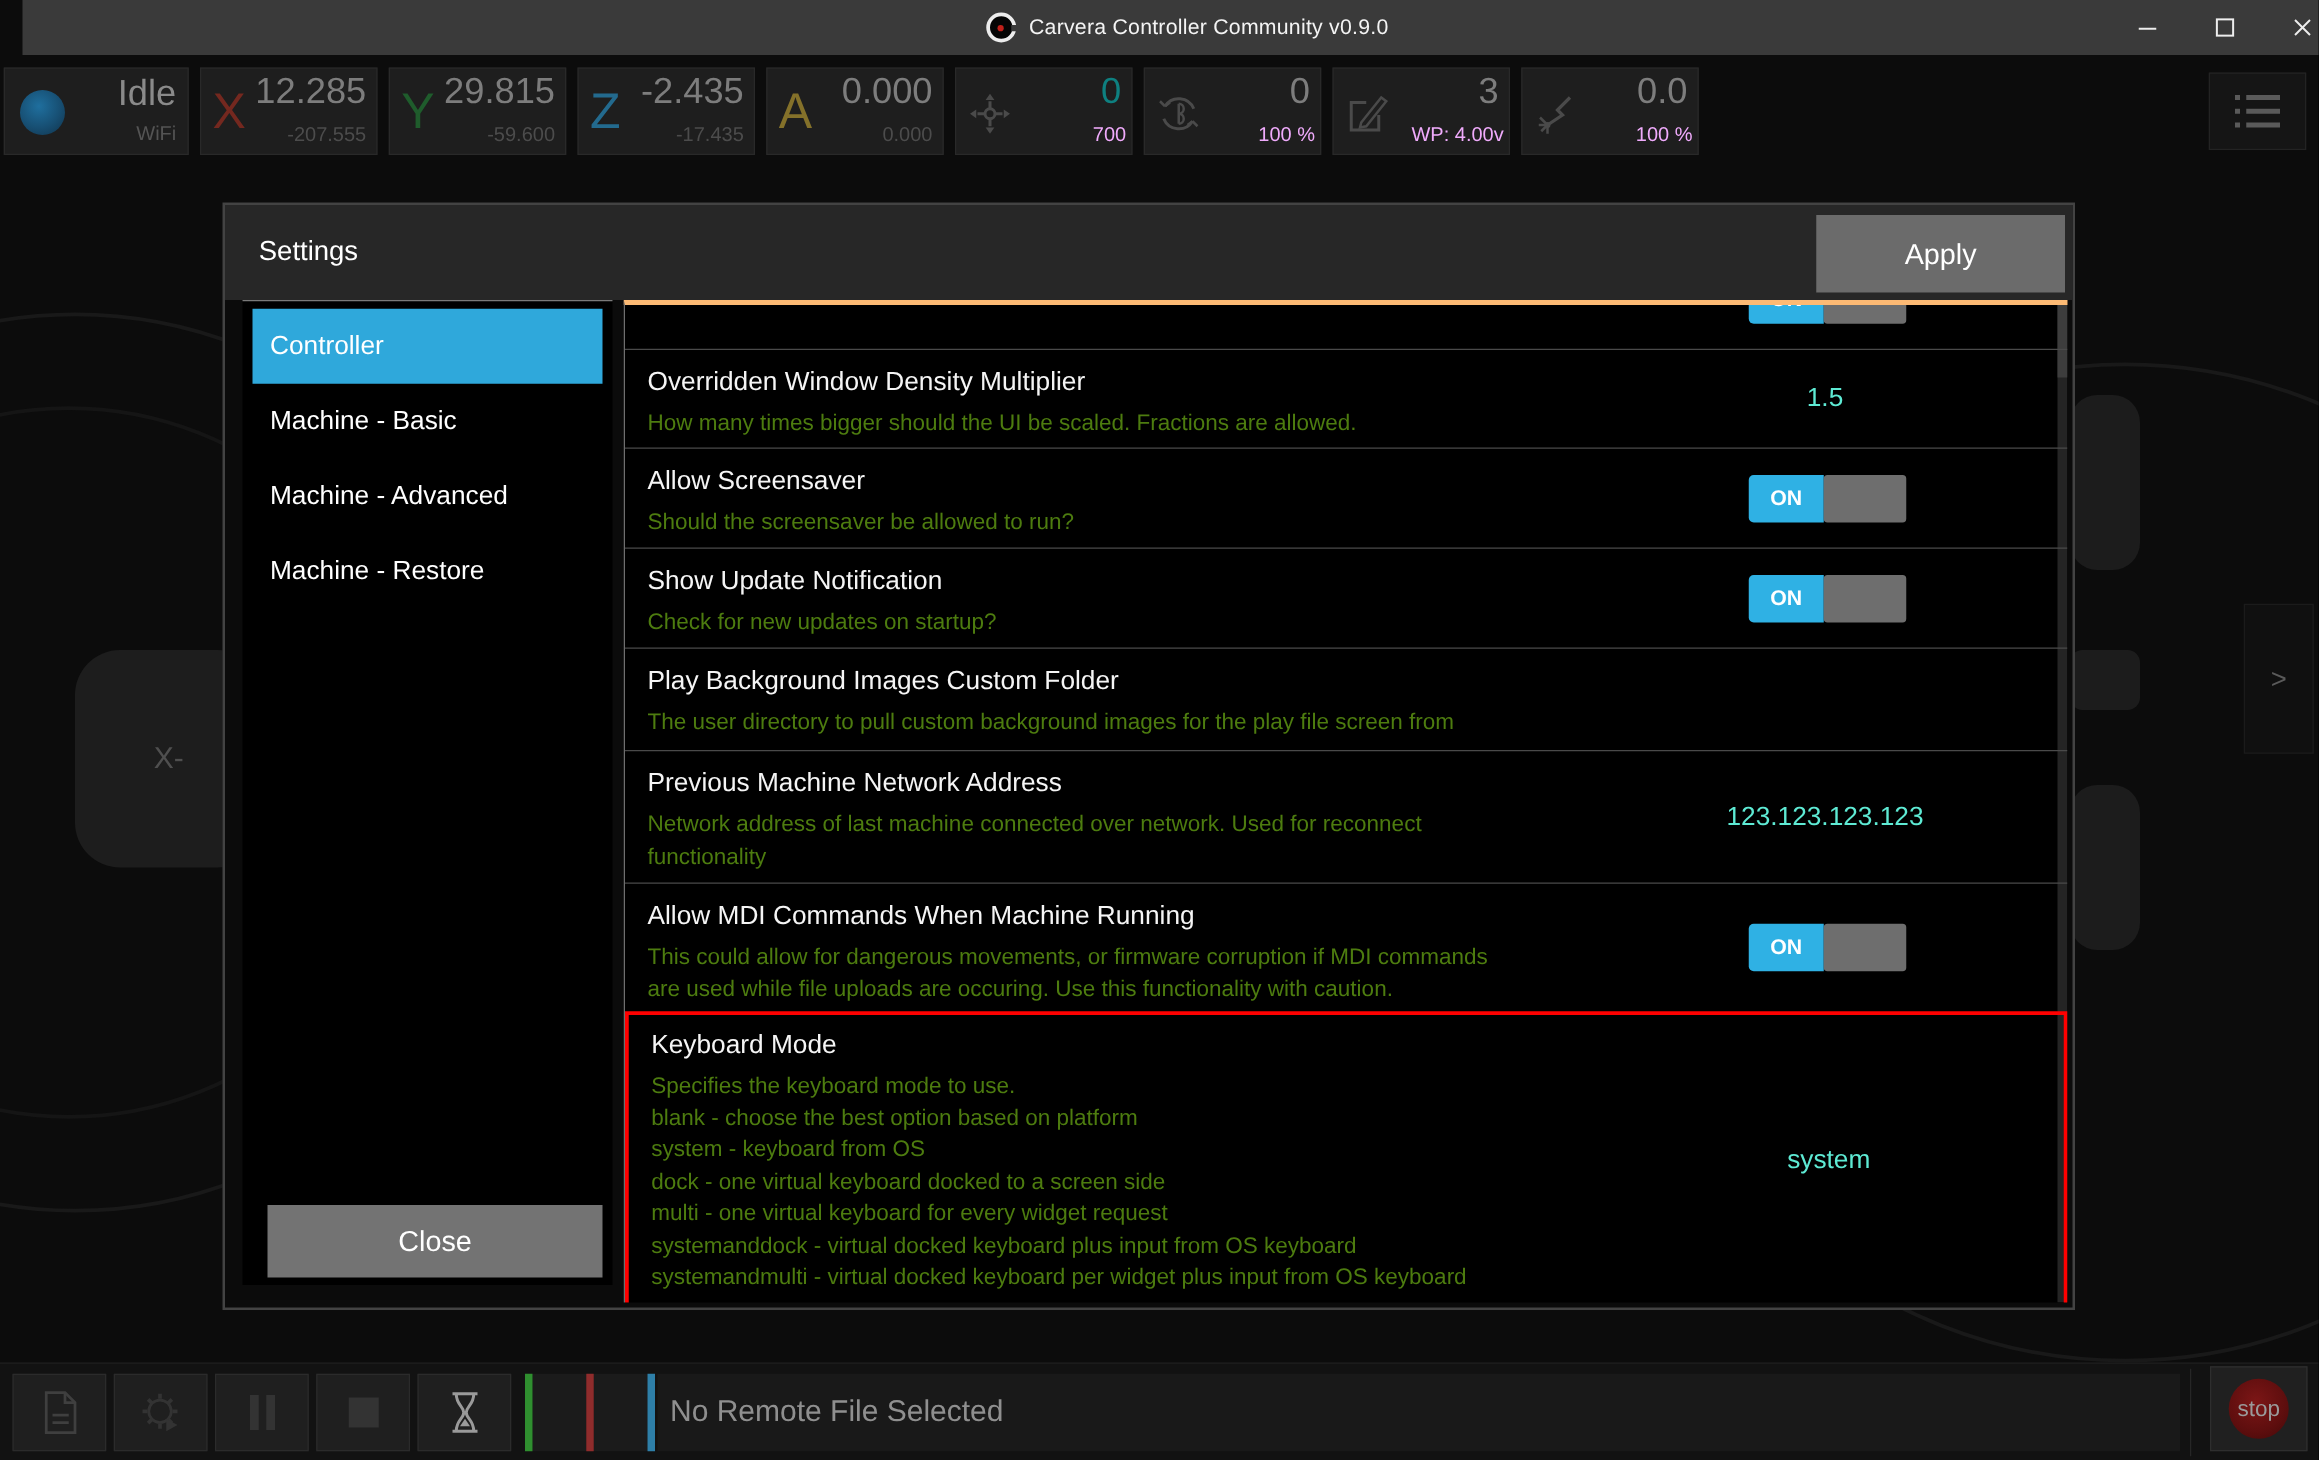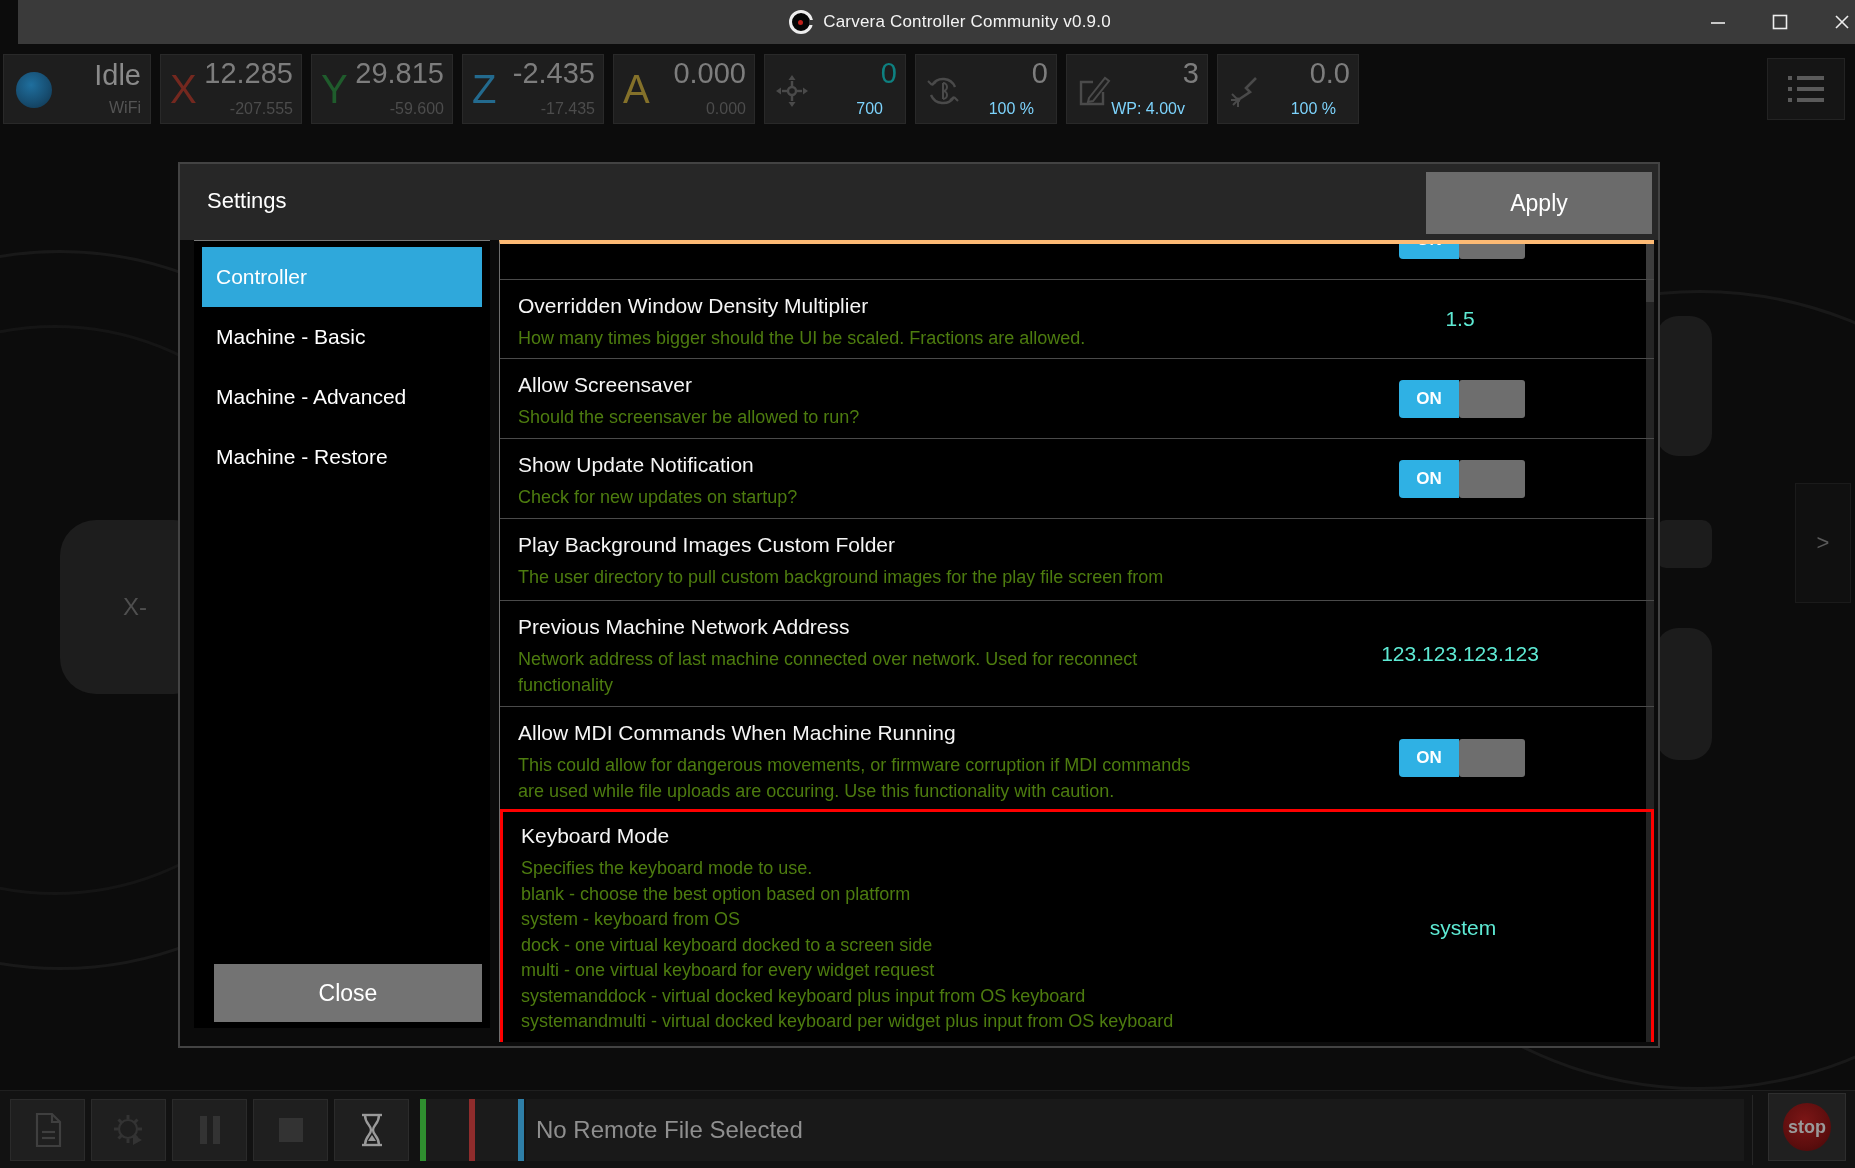--- a/index.html
+++ b/index.html
@@ -21,42 +21,42 @@
   .sbox { position:relative; width:142px; height:70px; background:#1e1e1e; border:1px solid #292929; }
   .sbox.state-box { width:148px; }
   .conn-circle { position:absolute; left:12px; top:17px; width:36px; height:36px; border-radius:50%; background:radial-gradient(circle at 42% 36%, #1f6f9e 0%, #174f73 55%, #10324a 100%); }
   .state-main { position:absolute; right:9px; top:4px; font-size:29px; color:#8a8a8a; }
   .state-sub { position:absolute; right:9px; bottom:6px; font-size:16px; color:#545454; }
   .axis-letter { position:absolute; left:9px; top:12px; font-size:40px; }
   .axis-value { position:absolute; right:8px; top:2px; font-size:29px; color:#7d7d7d; }
   .axis-work { position:absolute; right:8px; bottom:5px; font-size:16px; color:#4c4c4c; }
   .meter-icon { position:absolute; left:8px; top:17px; }
   .meter-value { position:absolute; right:8px; top:2px; font-size:29px; color:#7d7d7d; }
-  .meter-sub { position:absolute; right:22px; bottom:5px; font-size:16px; color:#7dd3fc; }
+  .meter-sub { position:absolute; right:4px; bottom:5px; font-size:16px; color:#f0abfc; }
   .menu-btn { position:absolute; right:10px; top:58px; width:78px; height:62px; background:#151515; border:1px solid #232323; display:flex; align-items:center; justify-content:center; z-index:1; cursor:pointer; }
 
   
   .bgel { position:absolute; z-index:1; }
   .circ { border-radius:50%; border:3px solid #191919; }
   .c-l1 { left:-300px; top:250px; width:720px; height:720px; }
   .c-l2 { left:-230px; top:325px; width:570px; height:570px; border-color:#151515; }
   .c-r1 { left:1300px; top:290px; width:800px; height:800px; }
   .jog-btn { background:#1d1d1d; border:none; border-radius:36px; color:#4f4f4f; font-size:24px; cursor:pointer; }
   .jog-xminus { left:60px; top:520px; width:150px; height:174px; text-align:center; line-height:174px; position:absolute; }
   .r-rect { background:#1c1c1c; border-radius:22px; position:absolute; }
   .rr1 { left:1656px; top:316px; width:56px; height:140px; }
   .rr2 { left:1656px; top:520px; width:56px; height:48px; border-radius:10px; }
   .rr3 { left:1656px; top:628px; width:56px; height:132px; }
   .expand-btn { position:absolute; left:1795px; top:483px; width:56px; height:120px; background:#101010; border:1px solid #1b1b1b; color:#5a5a5a; font-size:22px; cursor:pointer; }
 
   
   .modal { position:absolute; left:178px; top:162px; width:1482px; height:886px; background:#0b0b0b; border:2px solid #434343; z-index:20; }
   .modal-header { position:absolute; left:0; top:0; width:100%; height:76px; background:#272727; }
   .modal-title { position:absolute; left:27px; top:24px; color:#fff; font-size:22px; }
-  .apply-btn { position:absolute; right:6px; top:8px; width:226px; height:62px; background:#6b6b6b; border:none; color:#fff; font-size:23px; cursor:pointer; }
+  .apply-btn { position:absolute; right:6px; top:8px; width:199px; height:62px; background:#6b6b6b; border:none; color:#fff; font-size:23px; cursor:pointer; }
 
   .sidebar-panel { position:absolute; left:14px; top:76px; width:296px; height:788px; background:#000; border-top:1px solid #7a7a7a; }
   .sb-item { margin:0 8px; height:60px; display:flex; align-items:center; padding-left:14px; color:#fff; font-size:21px; cursor:pointer; }
   .sb-items { padding-top:6px; }
   .sb-item.selected { background:#2fa8db; }
   .close-btn { position:absolute; left:20px; bottom:6px; width:268px; height:58px; background:#737373; border:none; color:#fff; font-size:23px; cursor:pointer; }
 
   .content-panel { position:absolute; left:319px; top:76px; width:1155px; height:802px; background:#000; border-top:4px solid #fdba74; border-left:1px solid #6e6e6e; overflow:hidden; }
   .scrollbar { position:absolute; right:0; top:0; width:8px; height:100%; background:#242424; }
   .scroll-thumb { position:absolute; right:0; top:0; width:8px; height:58px; background:#3d3d3d; }
@@ -81,21 +81,21 @@
   
   .bottombar { position:absolute; left:0; top:1090px; width:100%; height:78px; background:#121212; border-top:1px solid #1f1f1f; z-index:1; }
   .bb-buttons { position:absolute; left:10px; top:8px; display:flex; gap:6px; }
   .bb-btn { width:75px; height:62px; background:#1f1f1f; border:1px solid #2b2b2b; display:flex; align-items:center; justify-content:center; cursor:pointer; }
   .vbar { position:absolute; top:8px; width:6px; height:62px; }
   .seg { position:absolute; top:8px; height:62px; background:#1b1b1b; }
   .file-status-box { position:absolute; left:526px; top:8px; width:1218px; height:62px; background:#191919; display:flex; align-items:center; }
   .file-status-text { color:#8f8f8f; font-size:24px; margin-left:10px; }
   .bb-divider { position:absolute; left:1752px; top:4px; width:1px; height:70px; background:#262626; }
   .stop-btn { position:absolute; left:1768px; top:2px; width:78px; height:68px; background:#202020; border:1px solid #2e2e2e; display:flex; align-items:center; justify-content:center; cursor:pointer; }
-  .stop-circle { width:48px; height:48px; border-radius:50%; background:radial-gradient(circle at 45% 38%, #7c1616 0%, #5e0e0e 60%, #420808 100%); display:flex; align-items:center; justify-content:center; color:#9a9a9a; font-size:18px; font-weight:bold; }
+  .stop-circle { width:48px; height:48px; border-radius:50%; background:radial-gradient(circle at 45% 38%, #7c1616 0%, #5e0e0e 60%, #420808 100%); display:flex; align-items:center; justify-content:center; color:#9a9a9a; font-size:18px; font-weight:normal; }
 </style>
 </head>
 <body>
 
 <div class="app">
 
   <div class="titlebar">
     <div class="logo"></div>
     <div class="tb-title">Carvera Controller Community v0.9.0</div>
     <div class="tb-controls">

